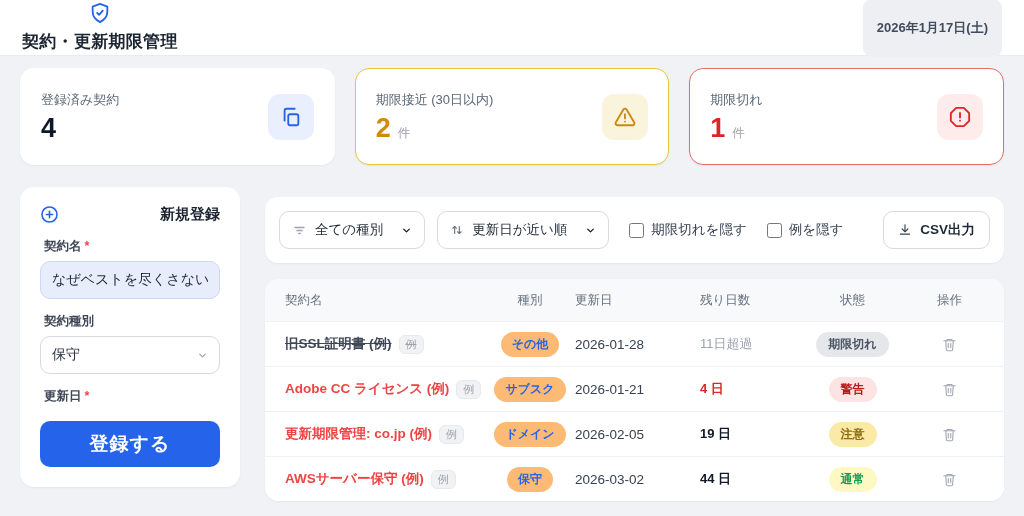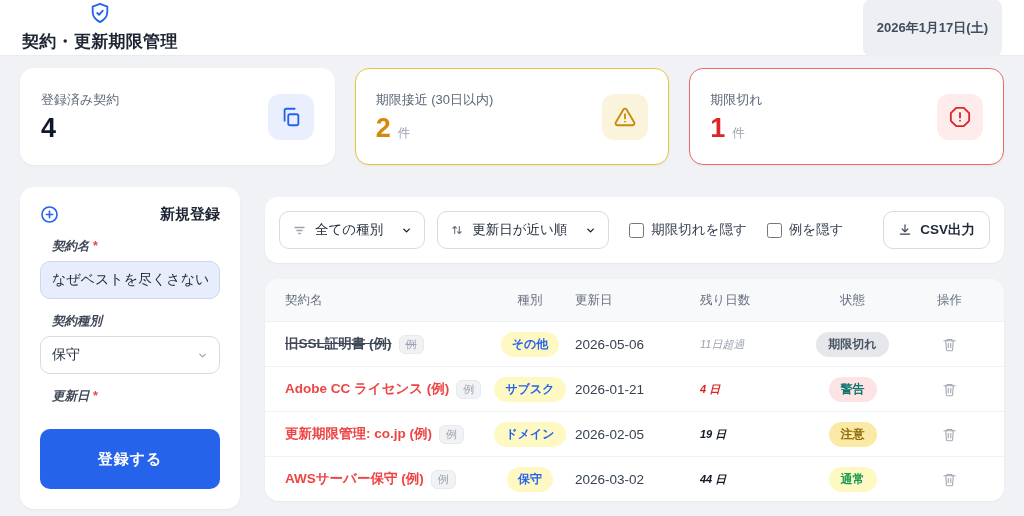--- a/index.html
+++ b/index.html
@@ -47,35 +47,35 @@
   .tile-yellow { background:#fbf4dd; }
   .tile-red { background:#fdeceb; }
 
   
   .lower { display:grid; grid-template-columns:220px 1fr; gap:25px; margin-top:22px; align-items:start; }
 
   
   .form-card { background:#fff; border-radius:14px; padding:18px 20px 20px; box-shadow:0 1px 2px rgba(16,24,40,.05); }
   .form-title-row { display:flex; align-items:center; gap:8px;justify-content:space-between; }
   .form-title { font-size:15px; font-weight:700; color:#1b2430; }
-  .field-label { font-size:12.5px; color:#3f4756; margin:14px 12px 6px; font-weight:600;font-style:italic; }
+  .field-label { font-size:12.5px; color:#3f4756; margin:14px 4px 6px; font-weight:600; }
   .req { color:#ef4444; margin-left:3px; }
   .text-input {
     width:100%; height:38px; border-radius:10px; border:1px solid #ccd8f3;
     background:#e8edfb; font-size:14px; color:#1f2937; padding:0 11px;
     font-family:inherit; outline:none; white-space:nowrap; overflow:hidden;
   }
   .control {
     width:100%; height:38px; border-radius:10px; border:1px solid #d7dbe0; background:#fff;
     display:flex; align-items:center; justify-content:space-between; padding:0 11px;
     font-size:14px; color:#2b3342;
   }
   .submit-btn {
-    margin-top:18px; width:100%; height:60px; border:none; border-radius:10px;
-    background:#2563eb; color:#fff; font-size:15px; font-weight:700;
+    margin-top:10px; width:100%; height:46px; border:none; border-radius:10px;
+    background:#2563eb; color:#fff; font-size:19px; font-weight:700;
     font-family:inherit; cursor:pointer; letter-spacing:1px;
   }
 
   
   .toolbar {
     background:#fff; border-radius:13px; padding:14px 14px; margin-top:10px;
     display:flex; align-items:center; gap:12px; box-shadow:0 1px 2px rgba(16,24,40,.05);
   }
   .select-box {
     height:38px; border:1px solid #d7dbe0; border-radius:10px; background:#fff;
@@ -102,30 +102,30 @@
   .c-center { text-align:center; justify-self:stretch; }
   .name-cell { display:flex; align-items:center; gap:7px; white-space:nowrap; overflow:hidden; }
   .row-name { font-size:13.5px; font-weight:700; color:#ef4444; }
   .ex-badge {
     font-size:11px; color:#9ca3af; background:#f1f2f4; border:1px solid #e7e9ec;
     padding:1px 6px; border-radius:6px; flex:0 0 auto;
   }
   .struck .row-name { text-decoration:line-through; color:#3f4756; }
   .struck .ex-badge { text-decoration:line-through; }
   .type-badge {
-    display:inline-block; background:#fef9c3; color:#2563eb; font-size:12px; font-weight:700;
+    display:inline-block; background:#fdba74; color:#2563eb; font-size:12px; font-weight:700;
     padding:4px 11px; border-radius:999px;
   }
   .date-cell { font-size:13.5px; color:#374151; }
-  .days-cell { font-size:11px; font-weight:700; color:#111827;font-style:italic; }
+  .days-cell { font-size:13px; font-weight:700; color:#111827; }
   .days-cell.days-expired { color:#9ca3af; font-weight:400; }
   .days-cell.days-danger { color:#dc2626; }
   .status-badge { display:inline-block; font-size:12px; font-weight:700; padding:4px 12px; border-radius:999px; }
   .st-expired { background:#e5e7eb; color:#4b5563; }
-  .st-danger  { background:#fde3e3; color:#0f766e; }
+  .st-danger  { background:#fde3e3; color:#b91c1c; }
   .st-caution { background:#fbe9a6; color:#8f6c0e; }
   .st-ok      { background:#fef9c3; color:#189a54; }
   .ops-cell { text-align:center; }
   .trash-btn { background:none; border:none; cursor:pointer; padding:4px; }
   svg { display:block; }
 </style>
 </head>
 <body>
 
 <div class="screen">
@@ -302,21 +302,21 @@
           </div>
           <div>
   <div class="tr struck">
     <div class="name-cell">
       <span class="row-name">旧SSL証明書 (例)</span>
       <span class="ex-badge">例</span>
     </div>
     <div class="c-center">
       <span class="type-badge">その他</span>
     </div>
-    <div class="date-cell">2026-05-06</div>
+    <div class="date-cell">2026-01-28</div>
     <div class="days-cell days-expired">11日超過</div>
     <div class="c-center">
       <span class="status-badge st-expired">期限切れ</span>
     </div>
     <div class="ops-cell">
       <button class="trash-btn">
         <span>
           <svg width="15" height="15" viewBox="0 0 24 24" fill="none" stroke="#a3a9b3" stroke-width="1.8" stroke-linecap="round" stroke-linejoin="round">
             <path d="M3 6h18"></path>
                         <path d="M8 6V4h8v2"></path>

